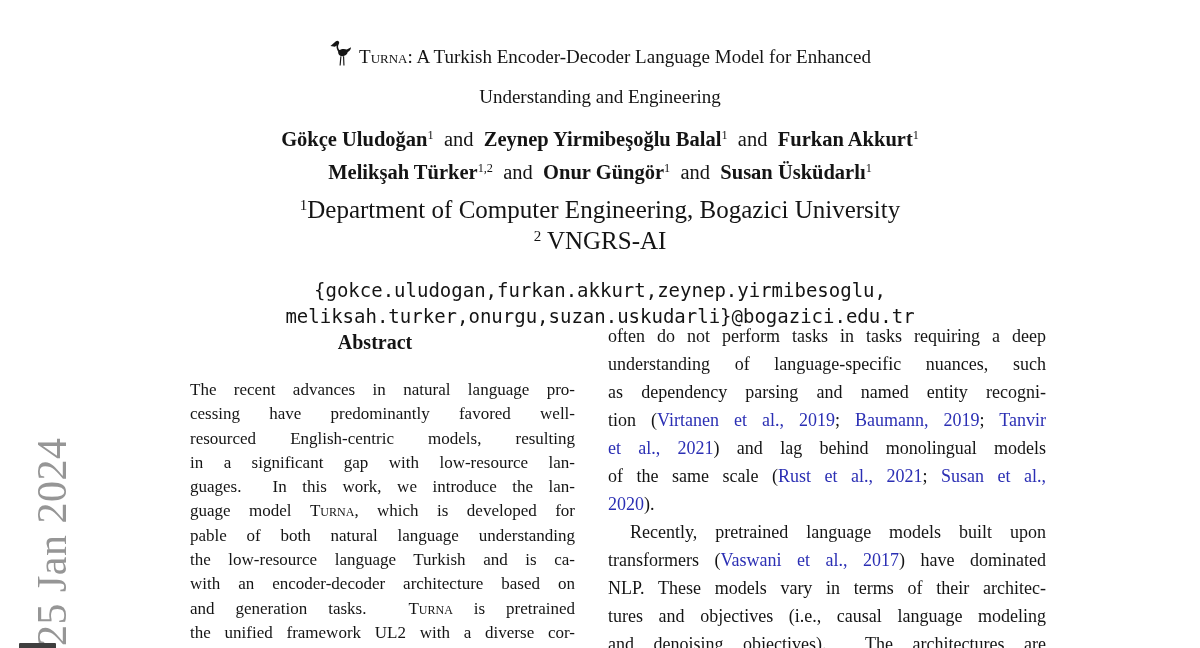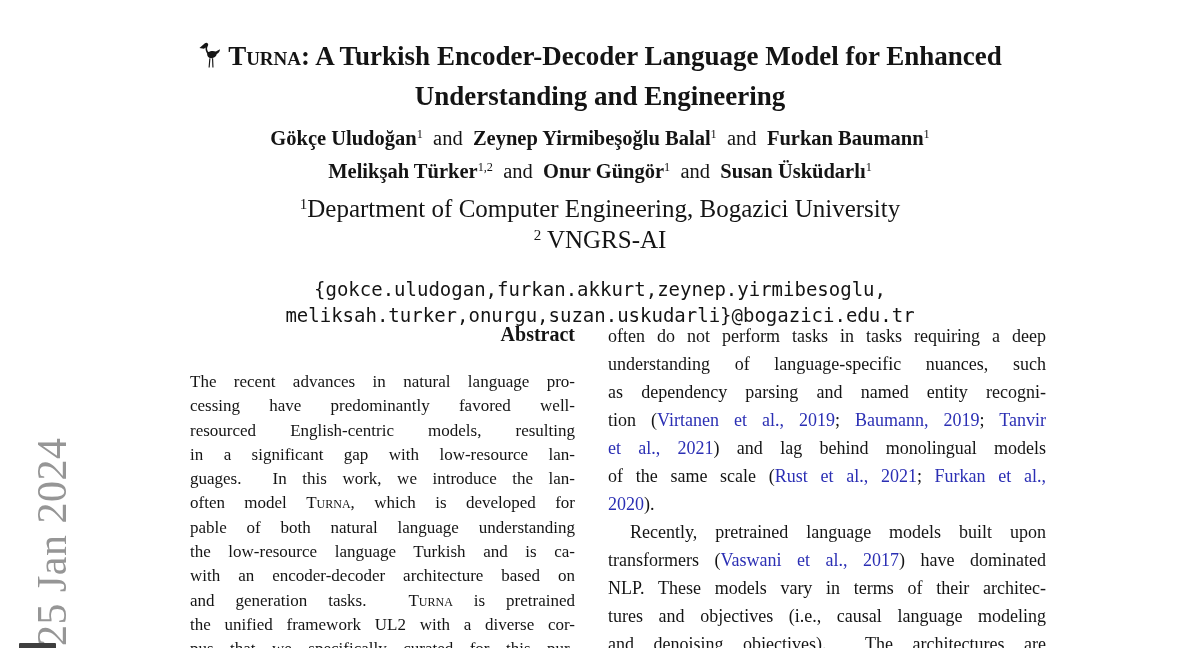--- a/index.html
+++ b/index.html
@@ -29,38 +29,38 @@
     letter-spacing:0.5px;
   }
   .wm-frag{
     position:absolute;left:19px;top:643px;
     width:37px;height:6px;
     background:#3f3f3f;border-radius:1px;
   }
 
   
   header{position:absolute;top:38px;left:0;width:100%;text-align:center;}
-  .title-line{font-weight:bold;font-size:27px;line-height:36px;text-align:center;}
+  .title-line{font-weight:normal;font-size:19px;line-height:36px;text-align:center;}
   .crane{display:inline-block;vertical-align:-4px;margin-right:7px;}
   .authors-line{font-size:20.5px;line-height:30px;margin-top:0;}
   .authors-block{margin-top:9px;}
   .affil-line{font-size:25px;line-height:27px;}
   .affil-block{margin-top:6px;}
   .email-block{margin-top:20px;}
   .email-line{
     font-family:"DejaVu Sans Mono",monospace;
     font-size:19px;line-height:25.5px;
   }
 
   
   main{position:absolute;top:0;left:175px;display:flex;gap:33px;}
   .col-abstract{width:400px;padding-top:321px;}
   .abstract-heading{
-    text-align:right;font-weight:bold;font-size:20px;
-    line-height:26px;margin:0 0 23px 0;
+    text-align:center;font-weight:bold;font-size:20px;
+    line-height:26px;margin:8px 0 23px 0;
   }
   .col-abstract .pline{font-size:17px;line-height:24.3px;margin-left:15px;}
   .col-body{width:438px;padding-top:322px;}
   .col-body .pline{font-size:18px;line-height:28px;}
 
   .pline{
     text-align:justify;
     text-align-last:justify;
     white-space:pre-wrap;
   }
@@ -90,21 +90,21 @@
                    C9.2 9.2 9.7 10.9 10.8 12.4 C12.9 11.2 16.2 10.8 18.6 11.9
                    L23 9.6 C22.7 12.2 21.4 13.9 19.6 14.6 C19.0 17.4 16.3 19.3 13.4 18.9
                    C10.9 18.5 9.3 16.4 9.5 13.9 C8.3 12.2 7.6 9.9 7.9 7.8 L6.2 8.9 Z" fill="#151515"></path>
           <path d="M12.4 19 L11.6 28.6 M15.2 19 L15.6 28.6" stroke="#151515" stroke-width="1.2" fill="none"></path>
         </svg>
       </span><span class="rich"><span class="seg-sc">Turna</span><span>: A Turkish Encoder-Decoder Language Model for Enhanced</span></span>
     </div>
     <div class="title-line rich">Understanding and Engineering</div>
 
     <div class="authors-block">
-      <div class="authors-line rich"><span class="seg-b">Gökçe Uludoğan</span><span class="seg-sup">1</span><span>  and  </span><span class="seg-b">Zeynep Yirmibeşoğlu Balal</span><span class="seg-sup">1</span><span>  and  </span><span class="seg-b">Furkan Baumann</span><span class="seg-sup">1</span></div>
+      <div class="authors-line rich"><span class="seg-b">Gökçe Uludoğan</span><span class="seg-sup">1</span><span>  and  </span><span class="seg-b">Zeynep Yirmibeşoğlu Balal</span><span class="seg-sup">1</span><span>  and  </span><span class="seg-b">Furkan Akkurt</span><span class="seg-sup">1</span></div>
       <div class="authors-line rich"><span class="seg-b">Melikşah Türker</span><span class="seg-sup">1,2</span><span>  and  </span><span class="seg-b">Onur Güngör</span><span class="seg-sup">1</span><span>  and  </span><span class="seg-b">Susan Üsküdarlı</span><span class="seg-sup">1</span></div>
     </div>
 
     <div class="affil-block">
       <div class="affil-line rich"><span class="seg-sup">1</span><span>Department of Computer Engineering, Bogazici University</span></div>
       <div class="affil-line rich"><span class="seg-sup">2</span><span> VNGRS-AI</span></div>
     </div>
 
     <div class="email-block">
       <div class="email-line">{gokce.uludogan,furkan.akkurt,zeynep.yirmibesoglu,</div>
@@ -114,38 +114,38 @@
 
   <main>
     <section class="col-abstract">
       <h2 class="abstract-heading">Abstract</h2>
       <div>
           <div class="pline"><span>The recent advances in natural language pro-</span></div>
           <div class="pline"><span>cessing have predominantly favored well-</span></div>
           <div class="pline"><span>resourced English-centric models, resulting</span></div>
           <div class="pline"><span>in a significant gap with low-resource lan-</span></div>
           <div class="pline"><span>guages.  In this work, we introduce the lan-</span></div>
-          <div class="pline"><span>often model </span><span class="seg-sc">Turna</span><span>, which is developed for</span></div>
+          <div class="pline"><span>guage model </span><span class="seg-sc">Turna</span><span>, which is developed for</span></div>
           <div class="pline"><span>pable of both natural language understanding</span></div>
           <div class="pline"><span>the low-resource language Turkish and is ca-</span></div>
           <div class="pline"><span>with an encoder-decoder architecture based on</span></div>
           <div class="pline"><span>and generation tasks.  </span><span class="seg-sc">Turna</span><span> is pretrained</span></div>
           <div class="pline"><span>the unified framework UL2 with a diverse cor-</span></div>
           <div class="pline"><span>pus that we specifically curated for this pur-</span></div>
         </div>
     </section>
 
     <section class="col-body">
       <div>
           <div class="pline"><span>often do not perform tasks in tasks requiring a deep</span></div>
           <div class="pline"><span>understanding of language-specific nuances, such</span></div>
           <div class="pline"><span>as dependency parsing and named entity recogni-</span></div>
           <div class="pline"><span>tion (</span><span class="seg-cite">Virtanen et al., 2019</span><span>; </span><span class="seg-cite">Baumann, 2019</span><span>; </span><span class="seg-cite">Tanvir</span></div>
           <div class="pline"><span class="seg-cite">et al., 2021</span><span>) and lag behind monolingual models</span></div>
-          <div class="pline"><span>of the same scale (</span><span class="seg-cite">Rust et al., 2021</span><span>; </span><span class="seg-cite">Furkan et al.,</span></div>
+          <div class="pline"><span>of the same scale (</span><span class="seg-cite">Rust et al., 2021</span><span>; </span><span class="seg-cite">Susan et al.,</span></div>
           <div class="pline pline-last"><span class="seg-cite">2020</span><span>).</span></div>
           <div class="pline pline-indent"><span>Recently, pretrained language models built upon</span></div>
           <div class="pline"><span>transformers (</span><span class="seg-cite">Vaswani et al., 2017</span><span>) have dominated</span></div>
           <div class="pline"><span>NLP. These models vary in terms of their architec-</span></div>
           <div class="pline"><span>tures and objectives (i.e., causal language modeling</span></div>
           <div class="pline"><span>and denoising objectives).  The architectures are</span></div>
         </div>
     </section>
   </main>
 

